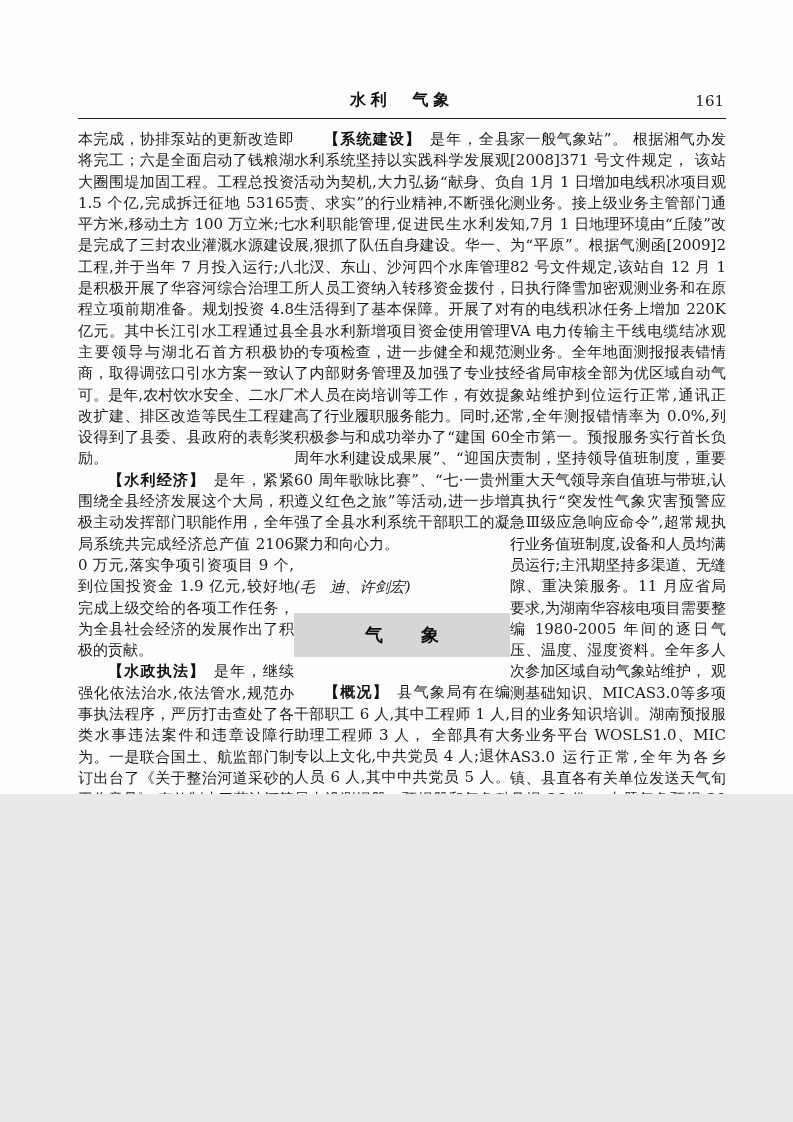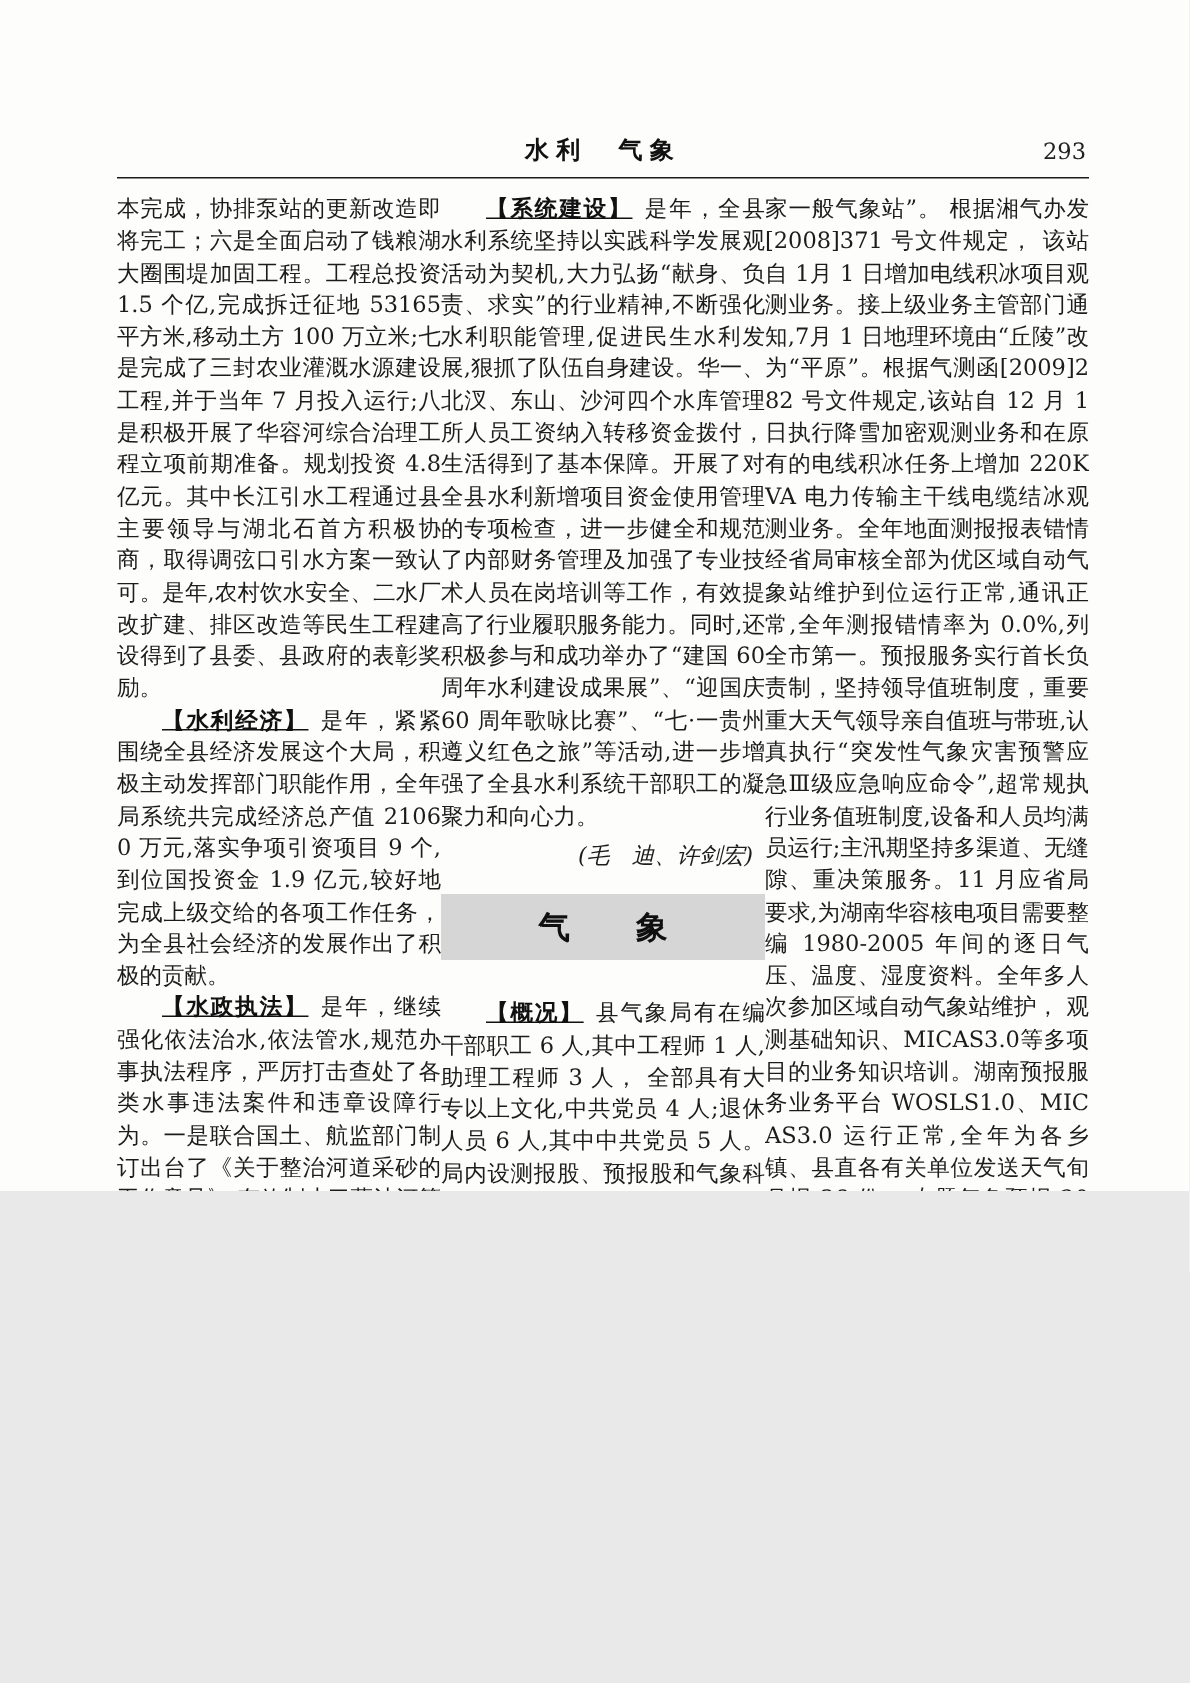--- a/index.html
+++ b/index.html
@@ -37,45 +37,45 @@
   .column { flex: 1 1 0; height: 100%; overflow: hidden; }
   .para {
     margin: 0;
     font-size: 15px; line-height: 21.3px;
     text-align: justify; word-break: break-all;
   }
   .indent { text-indent: 2em; }
   .no-indent { text-indent: 0; }
   .entry-label {
     font-family: "DejaVu Sans", "Liberation Sans", sans-serif;
-    font-weight: 700; margin-right: 0.55em; color: #111; text-decoration: underline;
+    font-weight: 700; margin-right: 0.55em; color: #111;
   }
   .signature {
-    margin: 5px 0 0 0; padding-right: 8px;
+    margin: 22px 0 0 0; padding-right: 8px;
     font-size: 15px; line-height: 21.3px;
-    text-align: right; font-style: italic;
+    font-style: italic;
   }
   .section-box {
     margin: 15px 0 25px 0; height: 44px;
     background: #d6d6d6;
     display: flex; align-items: center; justify-content: center;
   }
   .section-box span {
     font-family: "DejaVu Sans", "Liberation Sans", sans-serif;
-    font-weight: 700; font-size: 21px; color: #0f0f0f;
+    font-weight: 700; font-size: 18px; color: #0f0f0f;
     letter-spacing: 0.55em; padding-left: 0.55em;
   }
 </style>
 </head>
 <body>
 
 <div class="page">
   <div class="header-row">
     <div class="header-title">水利　气象</div>
-    <div class="header-page-number">293</div>
+    <div class="header-page-number">161</div>
   </div>
   <div class="header-rule"></div>
   <div class="columns" id="columns-root">
       <div class="column">
         <p class="para no-indent">本完成，协排泵站的更新改造即将完工；六是全面启动了钱粮湖大圈围堤加固工程。工程总投资 1.5 个亿,完成拆迁征地 53165 平方米,移动土方 100 万立米;七是完成了三封农业灌溉水源建设工程,并于当年 7 月投入运行;八是积极开展了华容河综合治理工程立项前期准备。规划投资 4.8 亿元。其中长江引水工程通过县主要领导与湖北石首方积极协商，取得调弦口引水方案一致认可。是年,农村饮水安全、二水厂改扩建、排区改造等民生工程建设得到了县委、县政府的表彰奖励。</p>
         <p class="para indent"><span class="entry-label">【水利经济】</span><span>是年，紧紧围绕全县经济发展这个大局，积极主动发挥部门职能作用，全年局系统共完成经济总产值 21060 万元,落实争项引资项目 9 个,到位国投资金 1.9 亿元,较好地完成上级交给的各项工作任务，为全县社会经济的发展作出了积极的贡献。</span></p>
         <p class="para indent"><span class="entry-label">【水政执法】</span><span>是年，继续强化依法治水,依法管水,规范办事执法程序，严厉打击查处了各类水事违法案件和违章设障行为。一是联合国土、航监部门制订出台了《关于整治河道采砂的工作意见》,有效制止了藕池河等河道内乱淘乱采河砂现象。二是积极争取国土、建设等部门支持,对全县集中供水单位、大堤砂石堆场、华容河饮用水源保护区开展了 3 次专业整治和集中执法检查,共查处纠正违法案例 6 起，依法规范了取水、沙石堆放等水行政管理工作秩序。三是利用第 17 届“世界水日”和第22 届“中国水周”契机，在全县范围内开展了声势浩大的宣传活动。共发放宣传资料 2000 份，出动宣传车 6 台,印</span></p>
       </div>
       <div class="column">
         <p class="para indent"><span class="entry-label">【系统建设】</span><span>是年，全县水利系统坚持以实践科学发展观活动为契机,大力弘扬“献身、负责、求实”的行业精神,不断强化水利职能管理,促进民生水利发展,狠抓了队伍自身建设。华一、北汊、东山、沙河四个水库管理所人员工资纳入转移资金拨付，生活得到了基本保障。开展了对全县水利新增项目资金使用管理的专项检查，进一步健全和规范了内部财务管理及加强了专业技术人员在岗培训等工作，有效提高了行业履职服务能力。同时,还积极参与和成功举办了“建国 60 周年水利建设成果展”、“迎国庆 60 周年歌咏比赛”、“七·一贵州遵义红色之旅”等活动,进一步增强了全县水利系统干部职工的凝聚力和向心力。</span></p>

